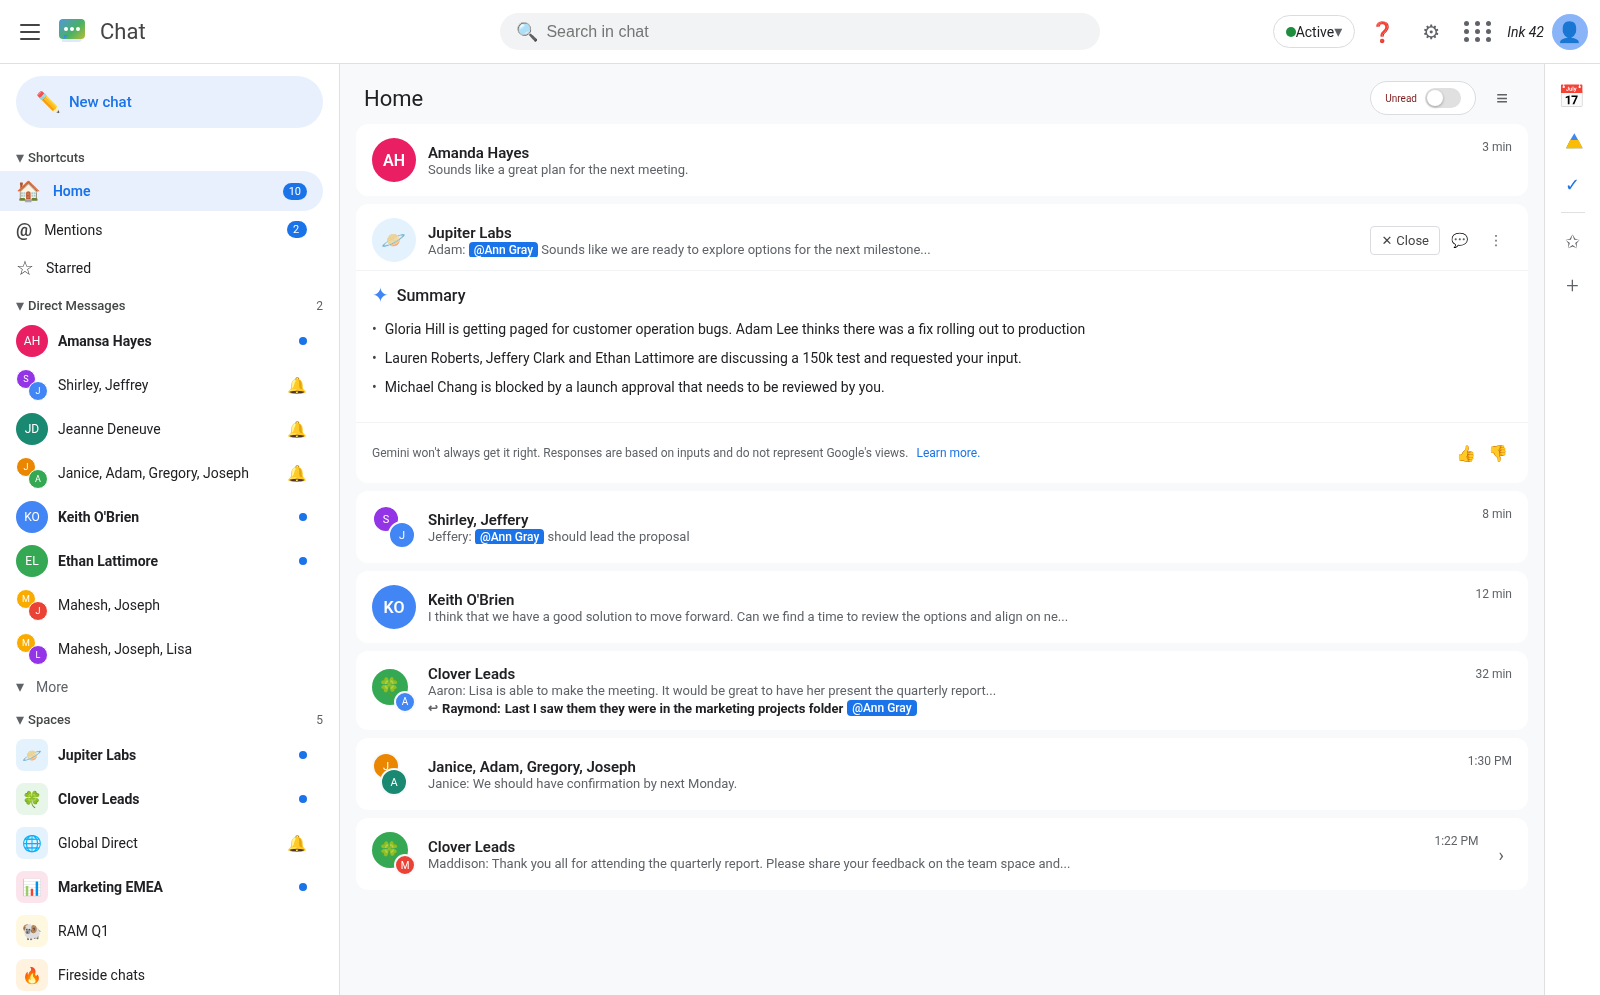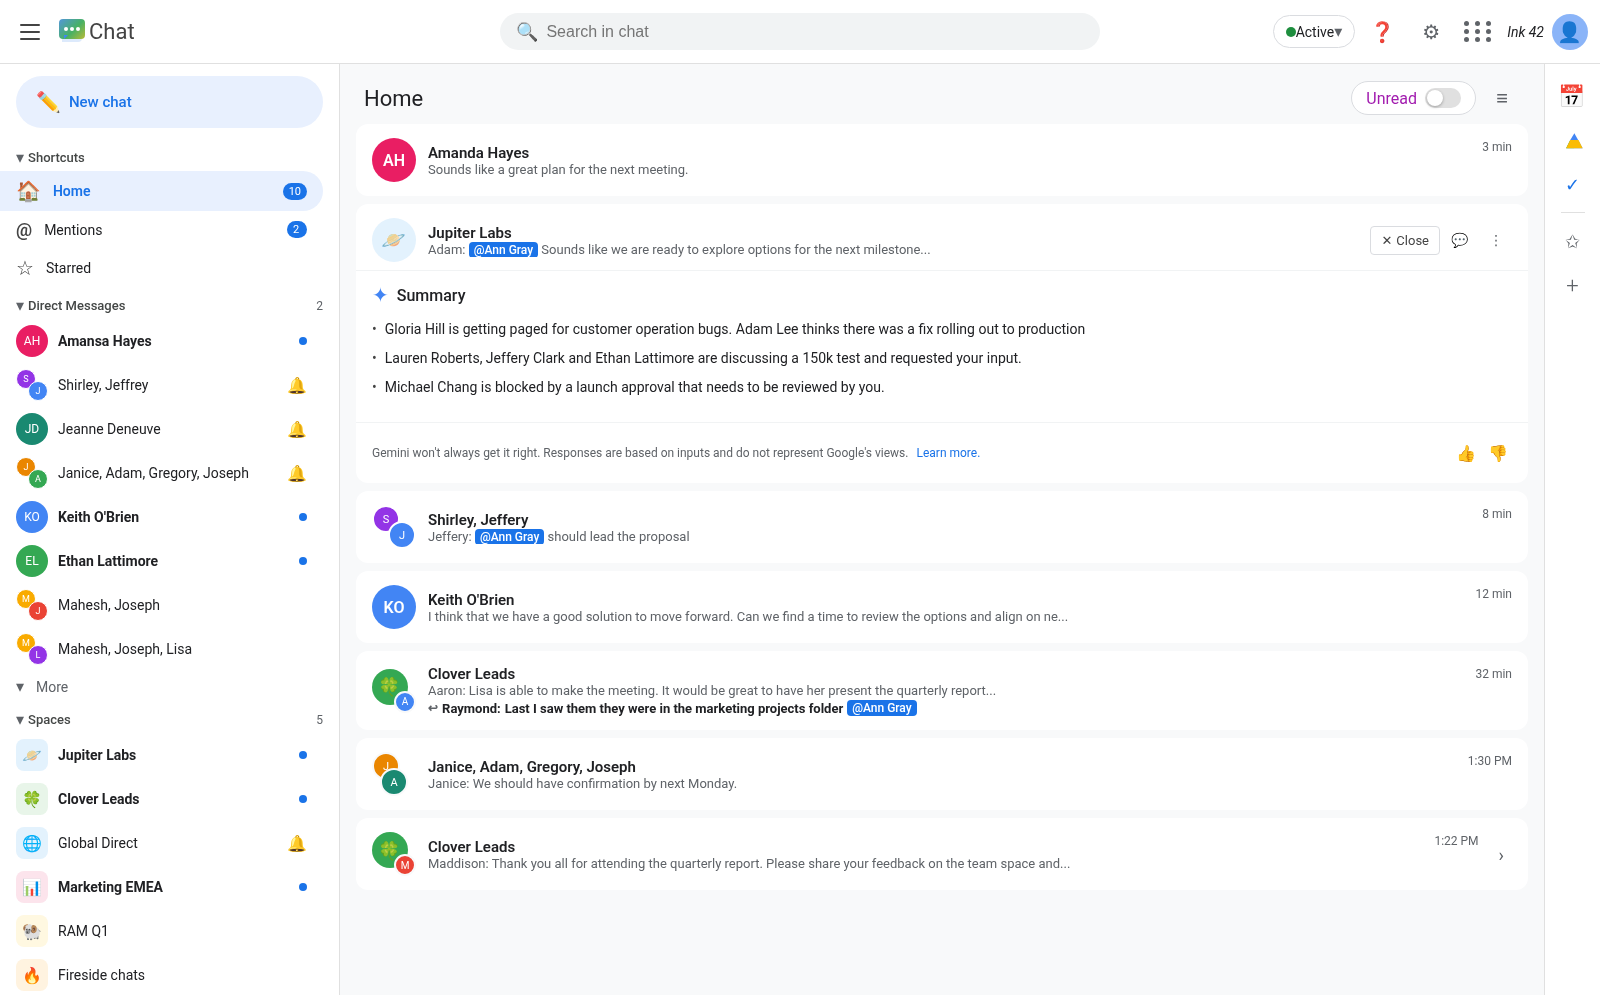--- a/index.html
+++ b/index.html
@@ -7,21 +7,21 @@
 
     
     .topbar {
       position: fixed; top: 0; left: 0; right: 0; height: 64px;
       background: #fff; display: flex; align-items: center; padding: 0 12px;
       z-index: 100; border-bottom: 1px solid #e0e0e0;
     }
     .topbar-left { display: flex; align-items: center; gap: 8px; width: 340px; }
     .hamburger { width: 36px; height: 36px; display: flex; flex-direction: column; justify-content: center; align-items: center; gap: 5px; cursor: pointer; border-radius: 50%; }
     .hamburger span { width: 20px; height: 2px; background: #444; border-radius: 2px; }
-    .logo { display: flex; align-items: center; gap: 1px; }
+    .logo { display: flex; align-items: center; gap: 12px; }
     .logo-icon { width: 32px; height: 32px; }
     .logo-text { font-size: 22px; color: #444; font-weight: 400; }
     .topbar-center { flex: 1; display: flex; justify-content: center; }
     .search-bar {
       display: flex; align-items: center; background: #f1f3f4; border-radius: 24px;
       padding: 8px 16px; width: 600px; gap: 8px;
     }
     .search-icon { color: #5f6368; font-size: 18px; }
     .search-bar input { border: none; background: transparent; font-size: 16px; color: #202124; outline: none; width: 100%; }
     .topbar-right { display: flex; align-items: center; gap: 8px; width: 340px; justify-content: flex-end; }
@@ -108,21 +108,21 @@
 
     .main-header {
       display: flex; align-items: center; padding: 16px 24px 8px;
       background: #f8f9fa; position: sticky; top: 0; z-index: 10;
     }
     .main-title { font-size: 22px; color: #202124; font-weight: 400; flex: 1; }
     .unread-toggle {
       display: flex; align-items: center; gap: 8px; background: #fff;
       border: 1px solid #dadce0; border-radius: 24px; padding: 6px 14px; cursor: pointer;
     }
-    .unread-label { font-size: 16px; color: #a21caf; }
+    .unread-label { font-size: 10px; color: #7f1d1d; }
     .toggle-switch { width: 36px; height: 20px; background: #e0e0e0; border-radius: 10px; position: relative; }
     .toggle-knob { width: 16px; height: 16px; background: #fff; border-radius: 50%; position: absolute; top: 2px; left: 2px; box-shadow: 0 1px 3px rgba(0,0,0,0.3); }
     .filter-btn { width: 36px; height: 36px; border-radius: 50%; display: flex; align-items: center; justify-content: center; cursor: pointer; color: #5f6368; font-size: 20px; margin-left: 8px; }
 
     .conv-list { padding: 0 16px 16px; }
 
     .conv-card {
       background: #fff; border-radius: 12px; margin-bottom: 8px; cursor: pointer;
       overflow: hidden;
     }

